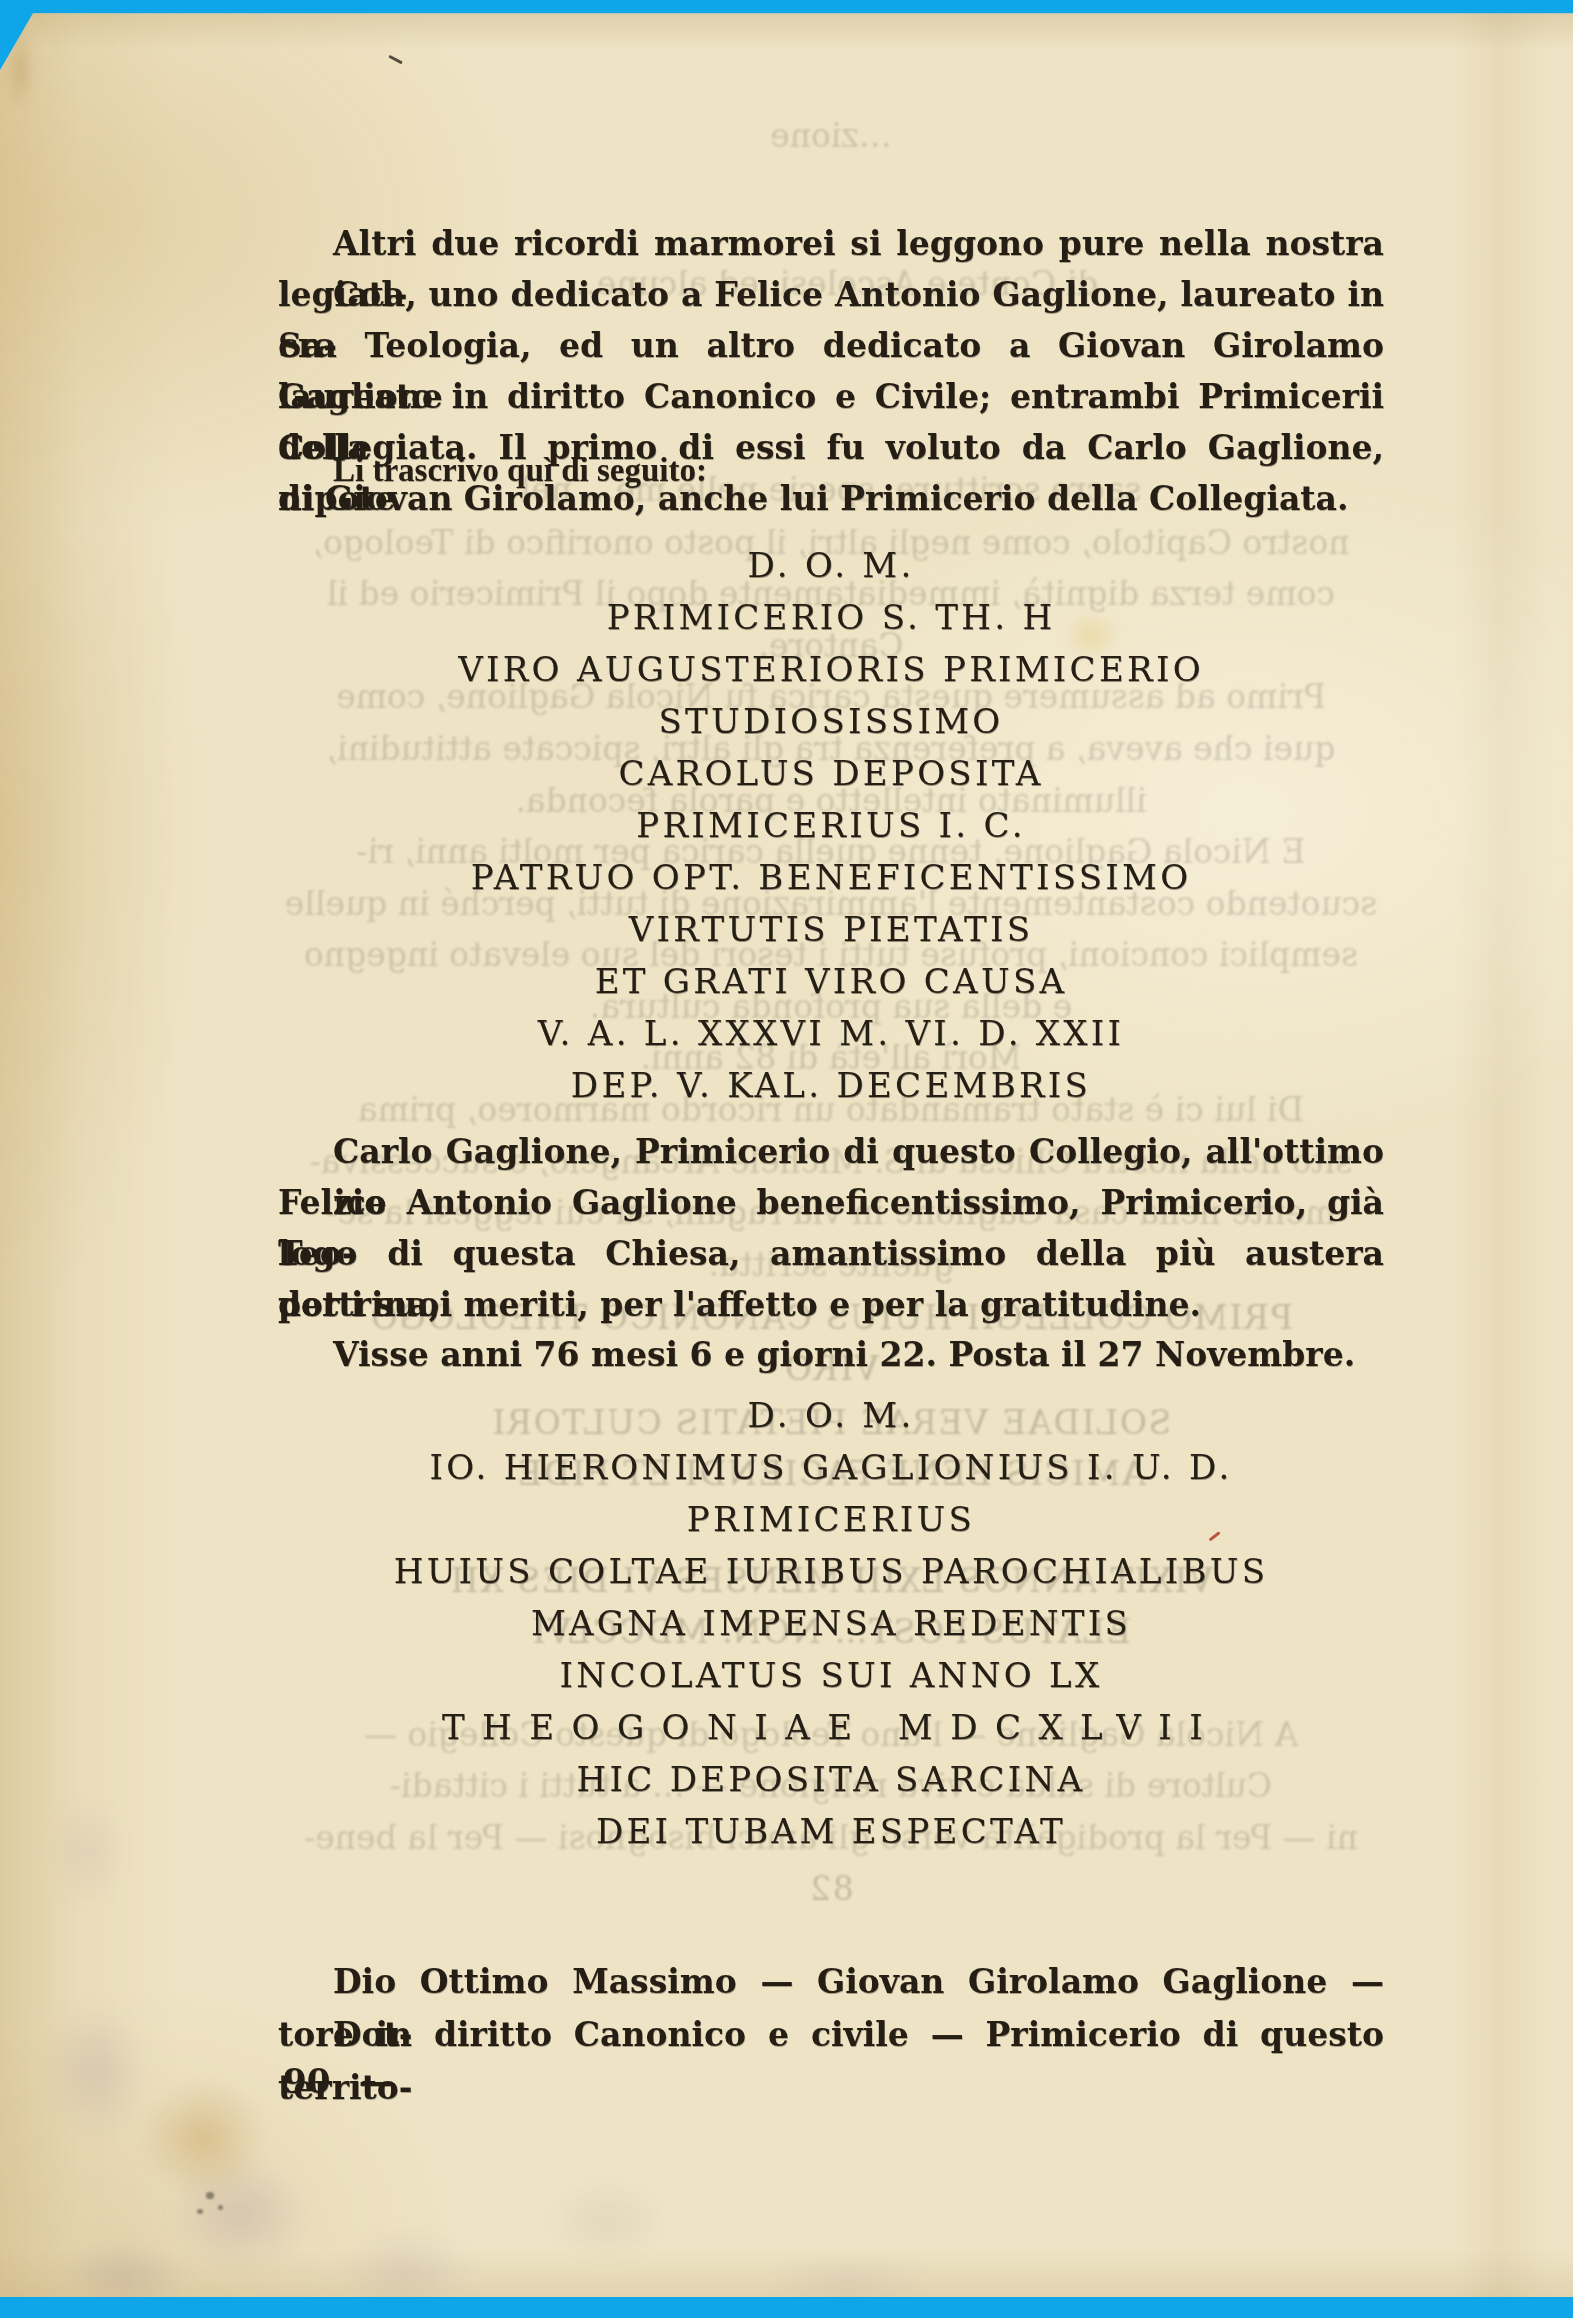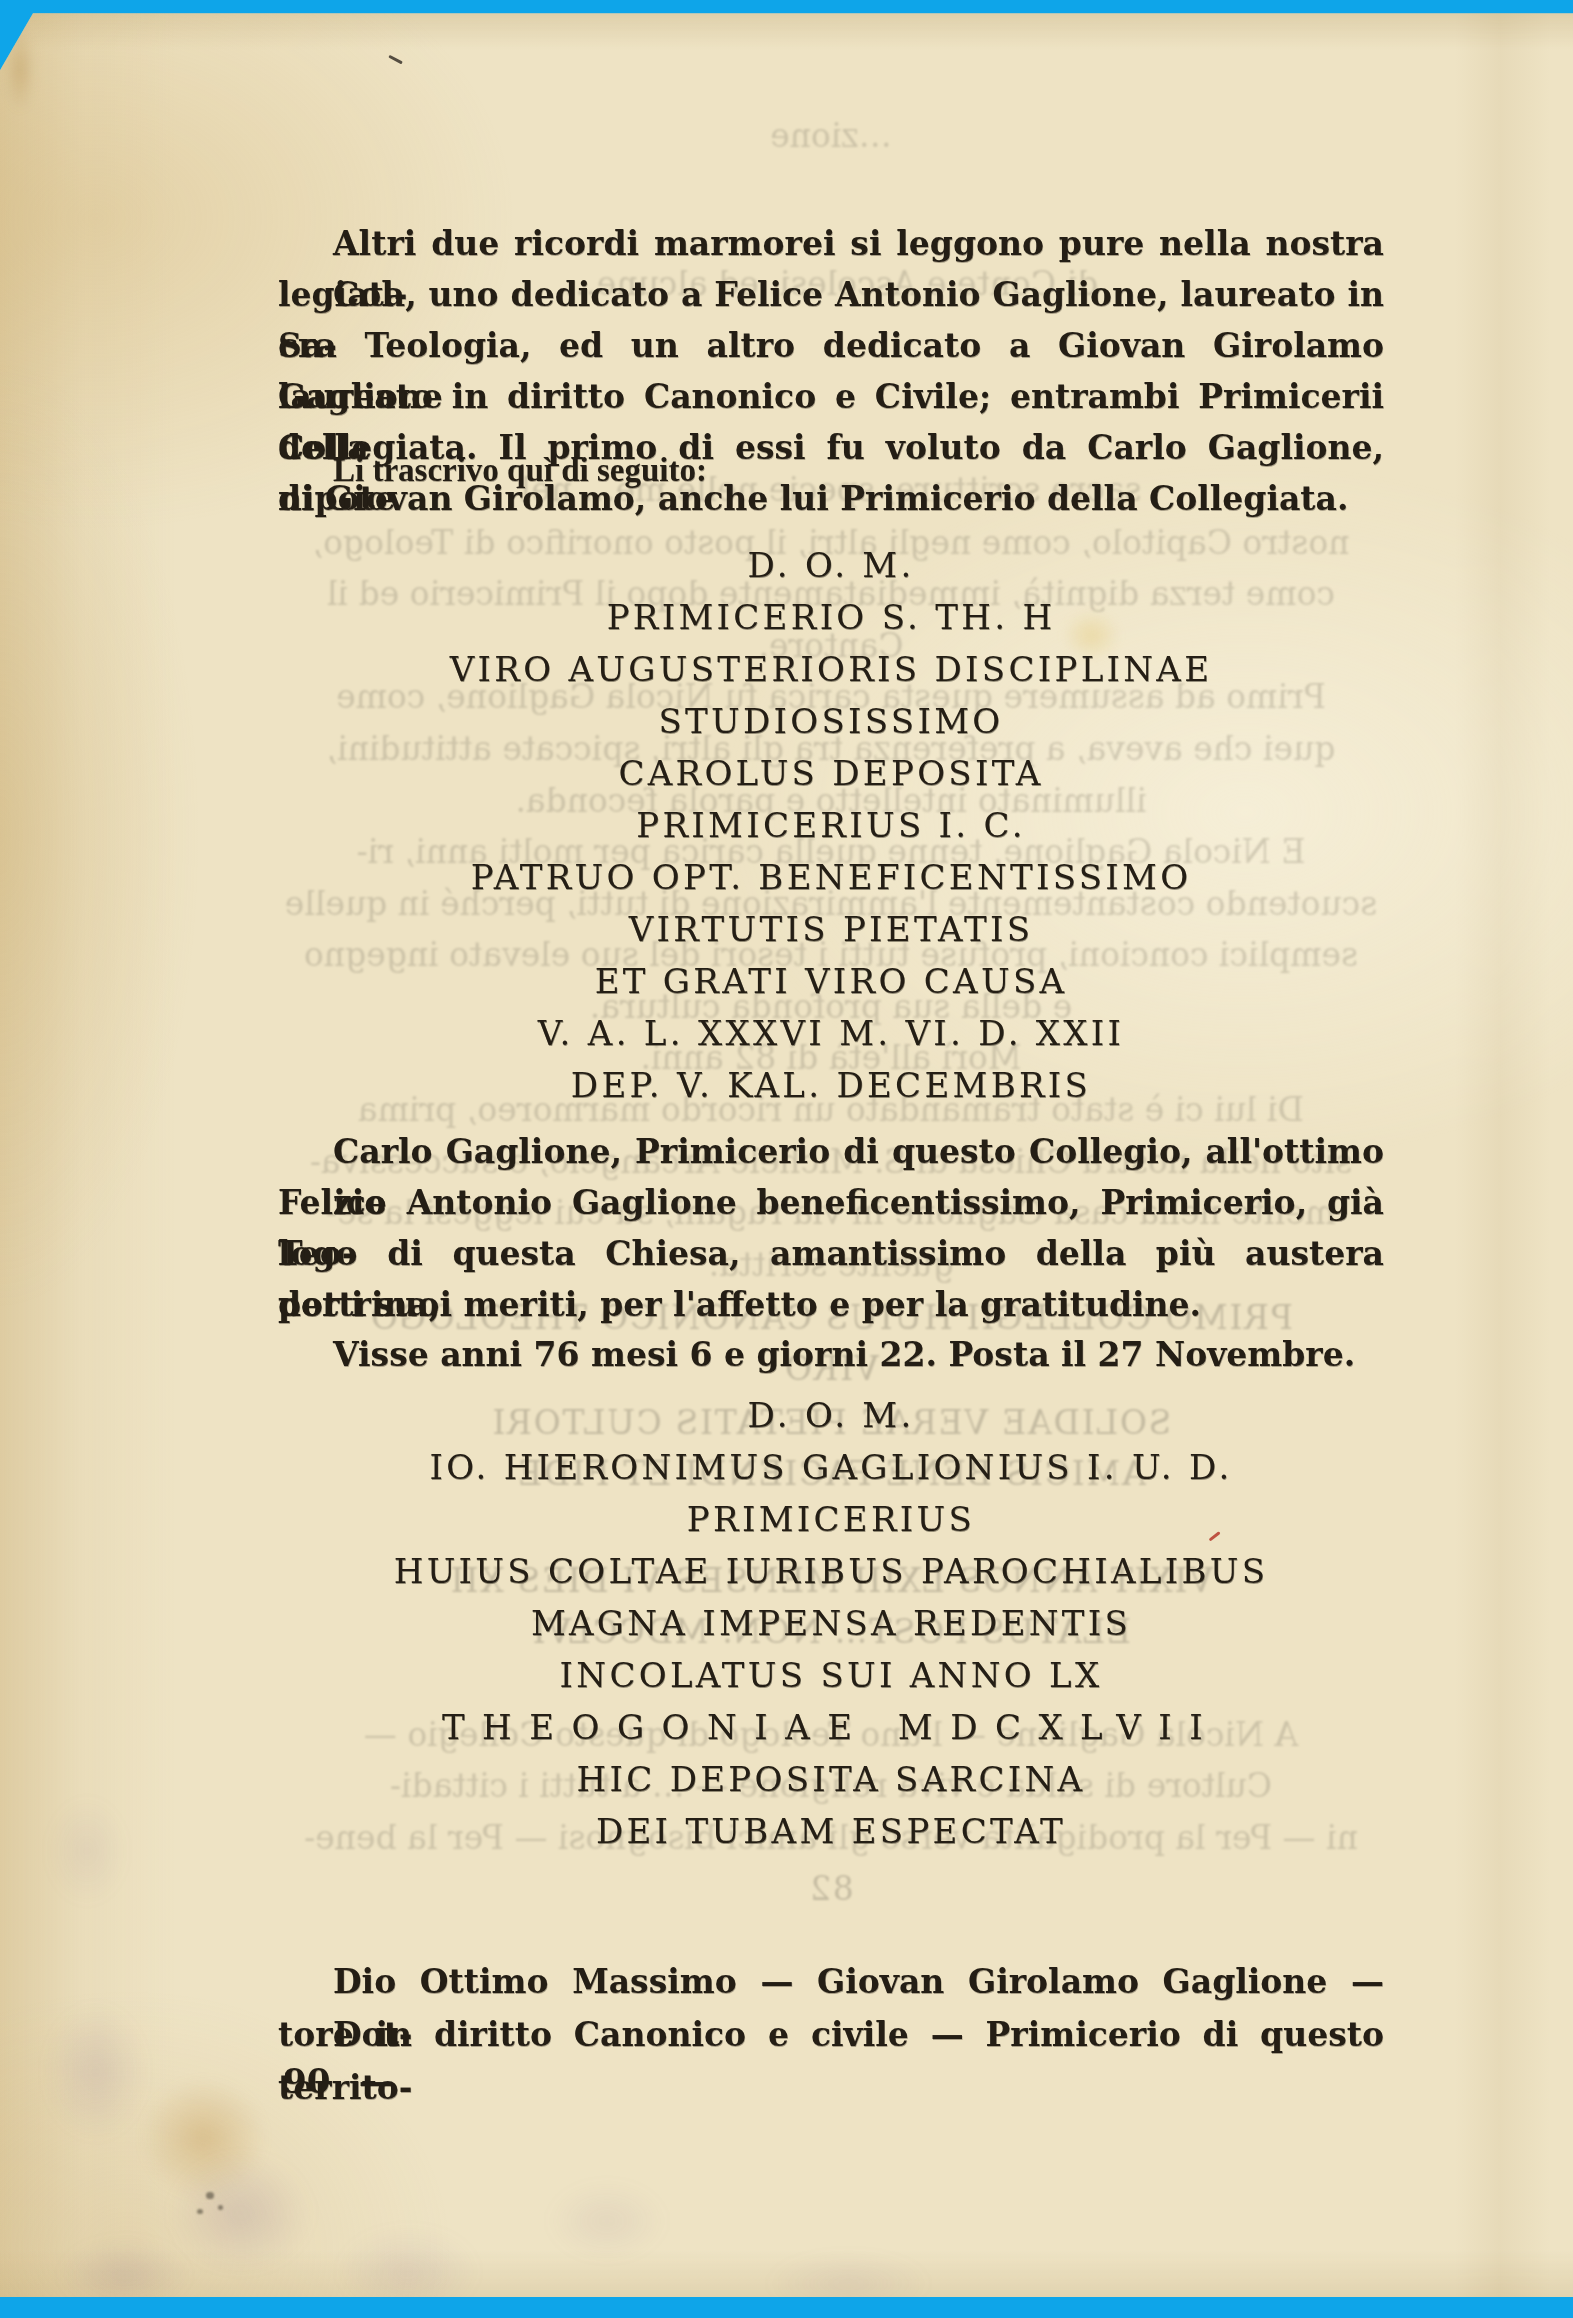--- a/index.html
+++ b/index.html
@@ -132,21 +132,21 @@
           <div class="tline fill">laureato in diritto Canonico e Civile; entrambi Primicerii della</div>
           <div class="tline fill">Collegiata. Il primo di essi fu voluto da Carlo Gaglione, nipote</div>
           <div class="tline">di Giovan Girolamo, anche lui Primicerio della Collegiata.</div>
         </div>
       <div class="block paragraph block-1">
           <div class="tline indent">Li trascrivo quì di seguito:</div>
         </div>
       <div class="block inscription block-2">
           <div class="cline">D. O. M.</div>
           <div class="cline">PRIMICERIO S. TH. H</div>
-          <div class="cline">VIRO AUGUSTERIORIS DISCIPLINAE</div>
+          <div class="cline">VIRO AUGUSTERIORIS PRIMICERIO</div>
           <div class="cline">STUDIOSISSIMO</div>
           <div class="cline">CAROLUS DEPOSITA</div>
           <div class="cline">PRIMICERIUS I. C.</div>
           <div class="cline">PATRUO OPT. BENEFICENTISSIMO</div>
           <div class="cline">VIRTUTIS PIETATIS</div>
           <div class="cline">ET GRATI VIRO CAUSA</div>
           <div class="cline">V. A. L. XXXVI M. VI. D. XXII</div>
           <div class="cline">DEP. V. KAL. DECEMBRIS</div>
         </div>
       <div class="block paragraph block-3">

